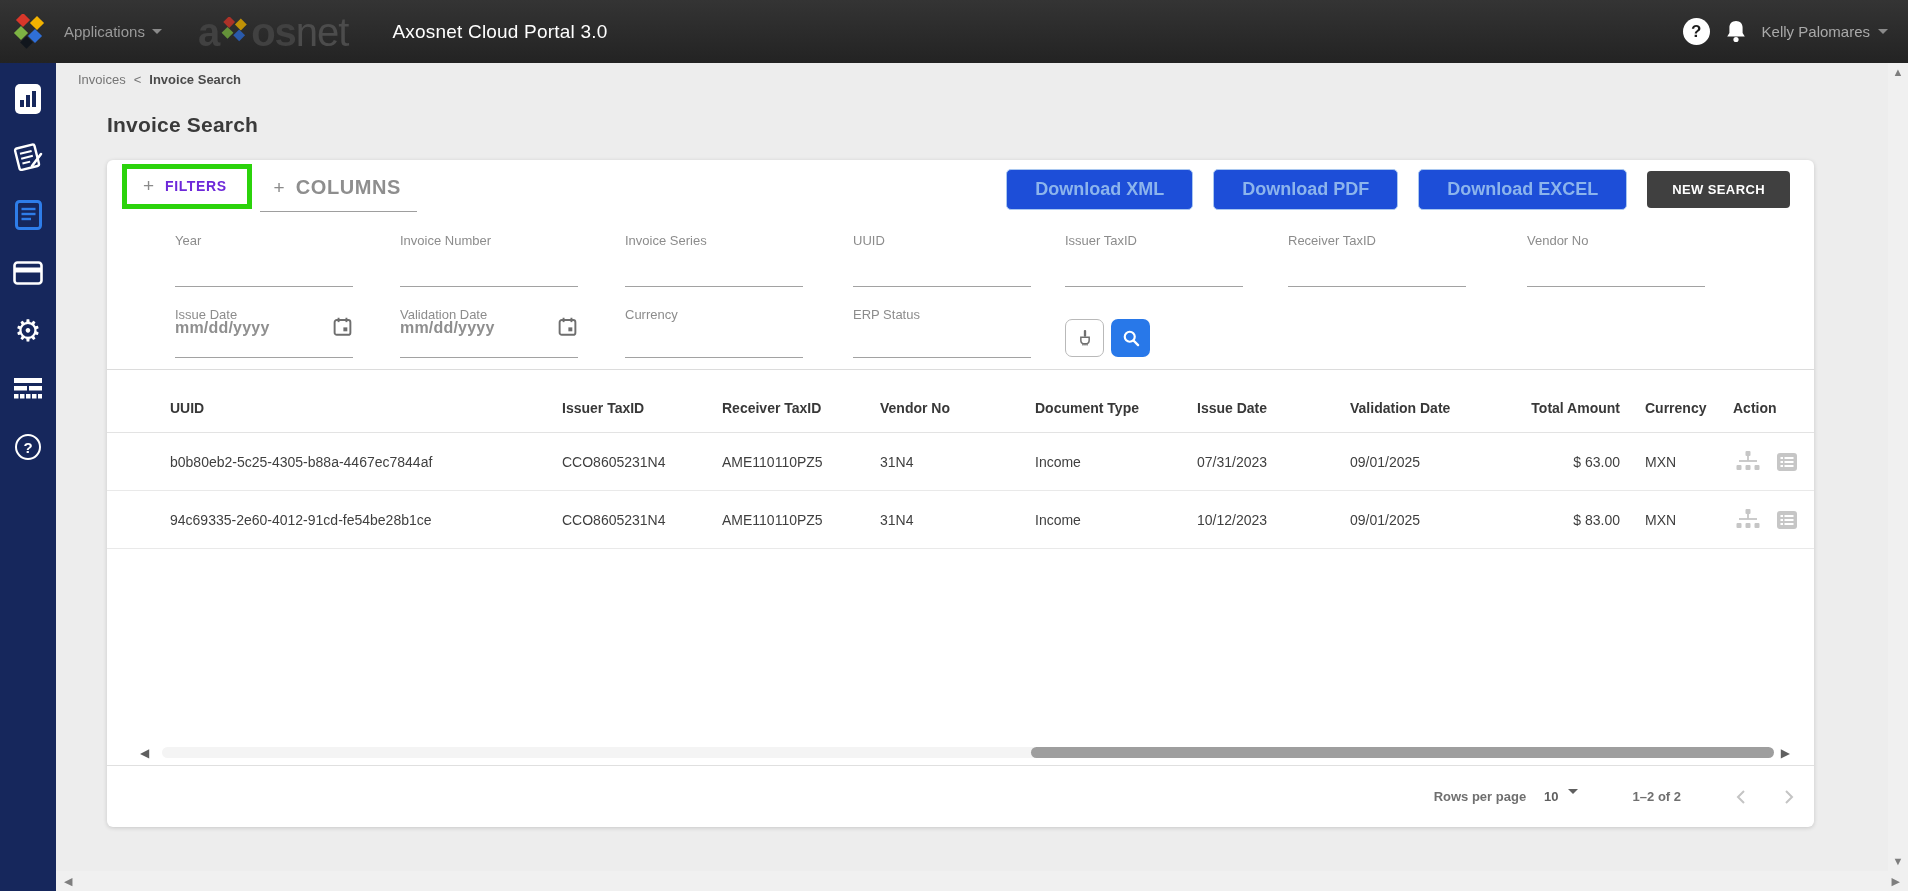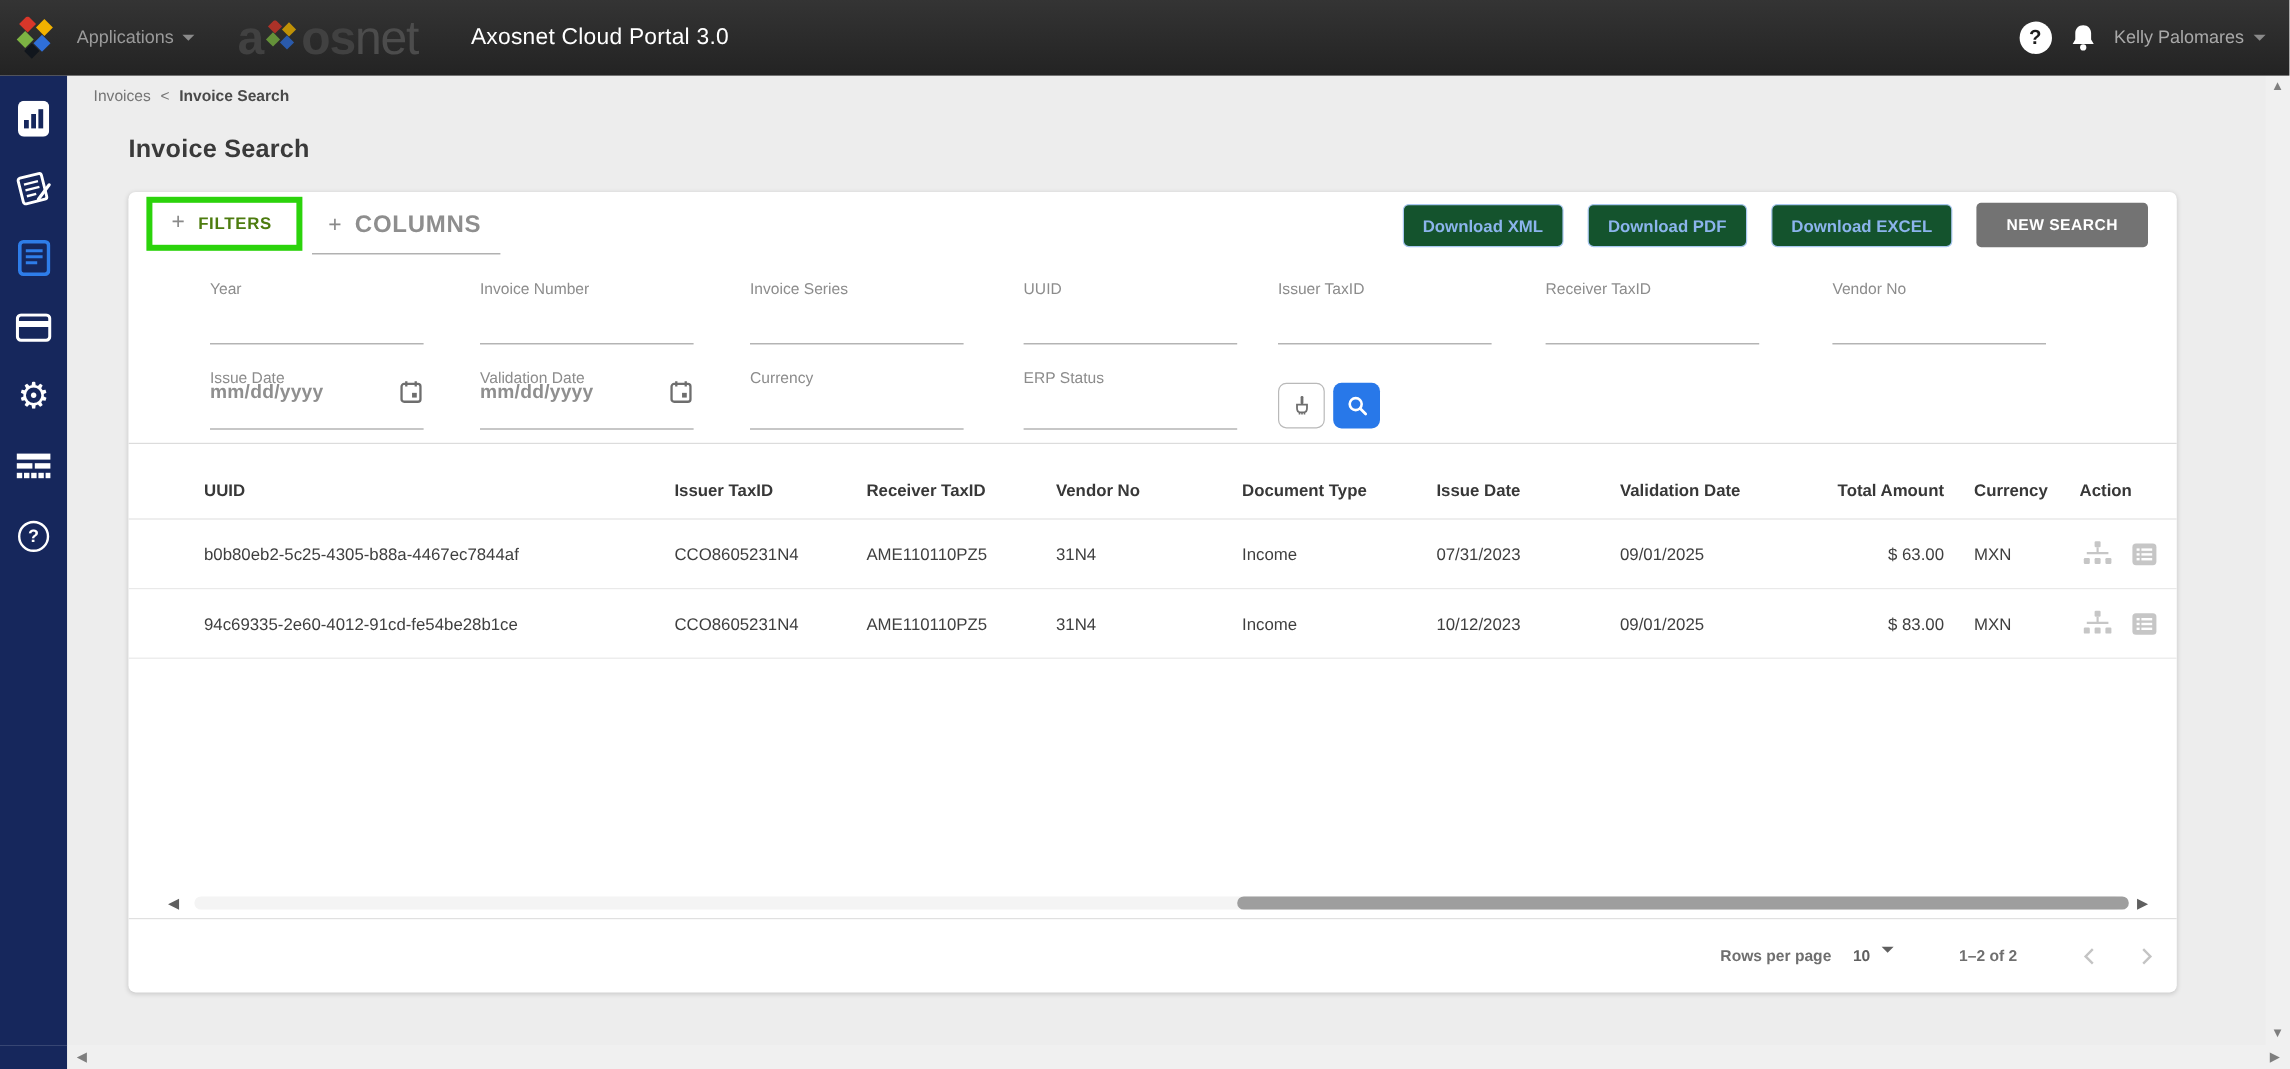--- a/index.html
+++ b/index.html
@@ -54,30 +54,30 @@
                 letter-spacing:.2px; }
 
   
   .card { margin:23px 0 0 51px; width:1707px; height:667px; background:#ffffff;
           border-radius:6px; box-shadow:0 1px 4px rgba(0,0,0,.16); overflow:hidden; }
 
   .card-head { display:flex; align-items:flex-start; padding:4px 24px 0 15px; height:58px; }
   .tab-filters { border:5px solid #2bd30b; background:#fff; display:flex; align-items:center;
                  gap:11px; padding:7px 20px 9px 16px; cursor:pointer; }
   .tab-plus { color:#8a8a8a; font-size:19px; font-weight:400; line-height:1; }
-  .tab-filters .tab-label { color:#4d7c0f; font-size:14px; font-weight:700; letter-spacing:.6px; }
+  .tab-filters .tab-label { color:#6d28d9; font-size:14px; font-weight:700; letter-spacing:.6px; }
   .tab-columns { display:flex; align-items:center; gap:11px; padding:11px 16px 12px 14px;
                  border-bottom:1px solid #9e9e9e; margin:1px 0 0 8px; cursor:pointer; }
   .tab-columns .tab-label { color:#8e8e8e; font-size:20px; font-weight:600; letter-spacing:.6px; }
 
   .head-buttons { margin-left:auto; margin-top:5px; display:flex; align-items:center; gap:20px; }
-  .btn-outline { background:#14532d; border:1px solid #a9c7f0; color:#8cb4ec; font-weight:700;
-                 font-size:14px; border-radius:5px; padding:9px 16px; cursor:pointer;
+  .btn-outline { background:#1d4ed8; border:1px solid #a9c7f0; color:#8cb4ec; font-weight:700;
+                 font-size:18px; border-radius:5px; padding:9px 28px; cursor:pointer;
                  font-family:inherit; white-space:nowrap; }
-  .btn-primary { background:#737373; border:none; color:#fff; font-weight:700; font-size:13px;
+  .btn-primary { background:#404040; border:none; color:#fff; font-weight:700; font-size:13px;
                  letter-spacing:.4px; border-radius:4px; padding:11px 25px; cursor:pointer;
                  font-family:inherit; }
 
   
   .filter-area { height:152px; border-bottom:1px solid #dcdcdc; padding:0 24px 0 68px; }
   .f-grid { display:grid; grid-template-columns:225px 225px 228px 212px 223px 239px 1fr; }
   .f-label { padding-top:15px; font-size:13px; color:#8c8c8c; }
   .f-line { width:178px; height:39px; border-bottom:1px solid #a2a2a2; display:flex;
             align-items:flex-end; justify-content:space-between; padding-bottom:20px; }
   .f-line input { border:none; outline:none; width:120px; background:transparent;

